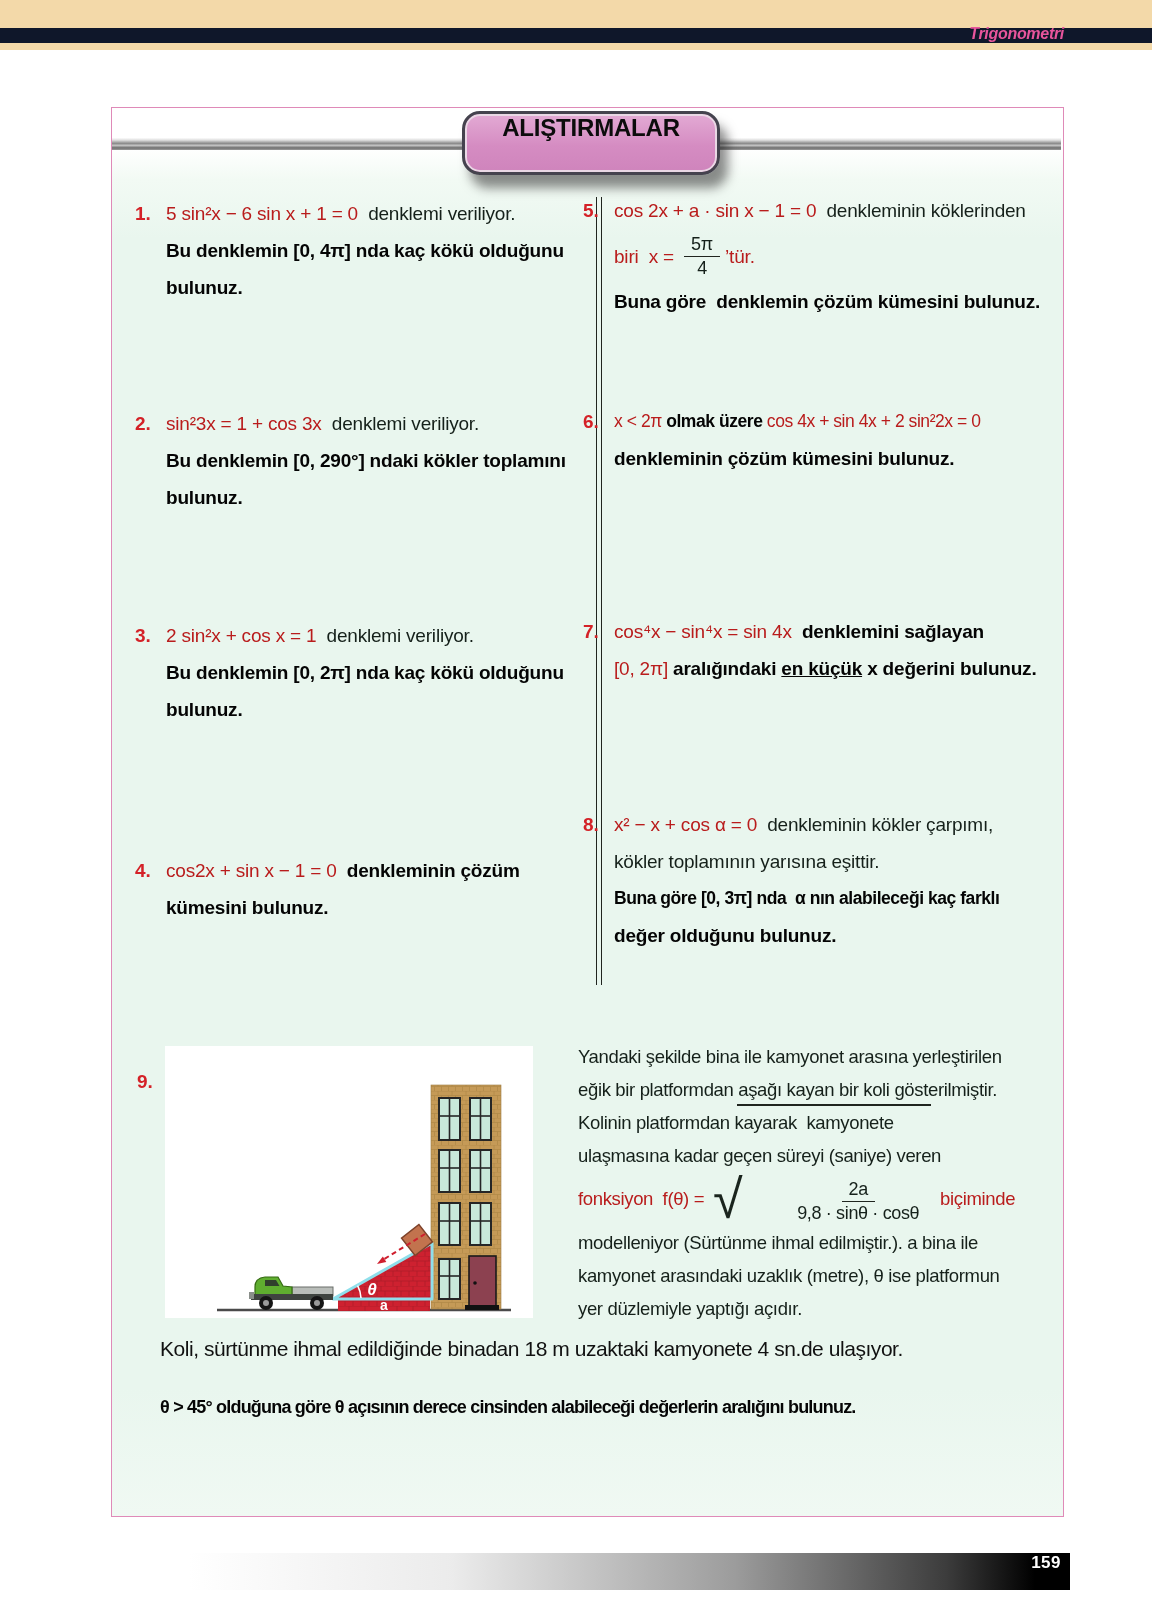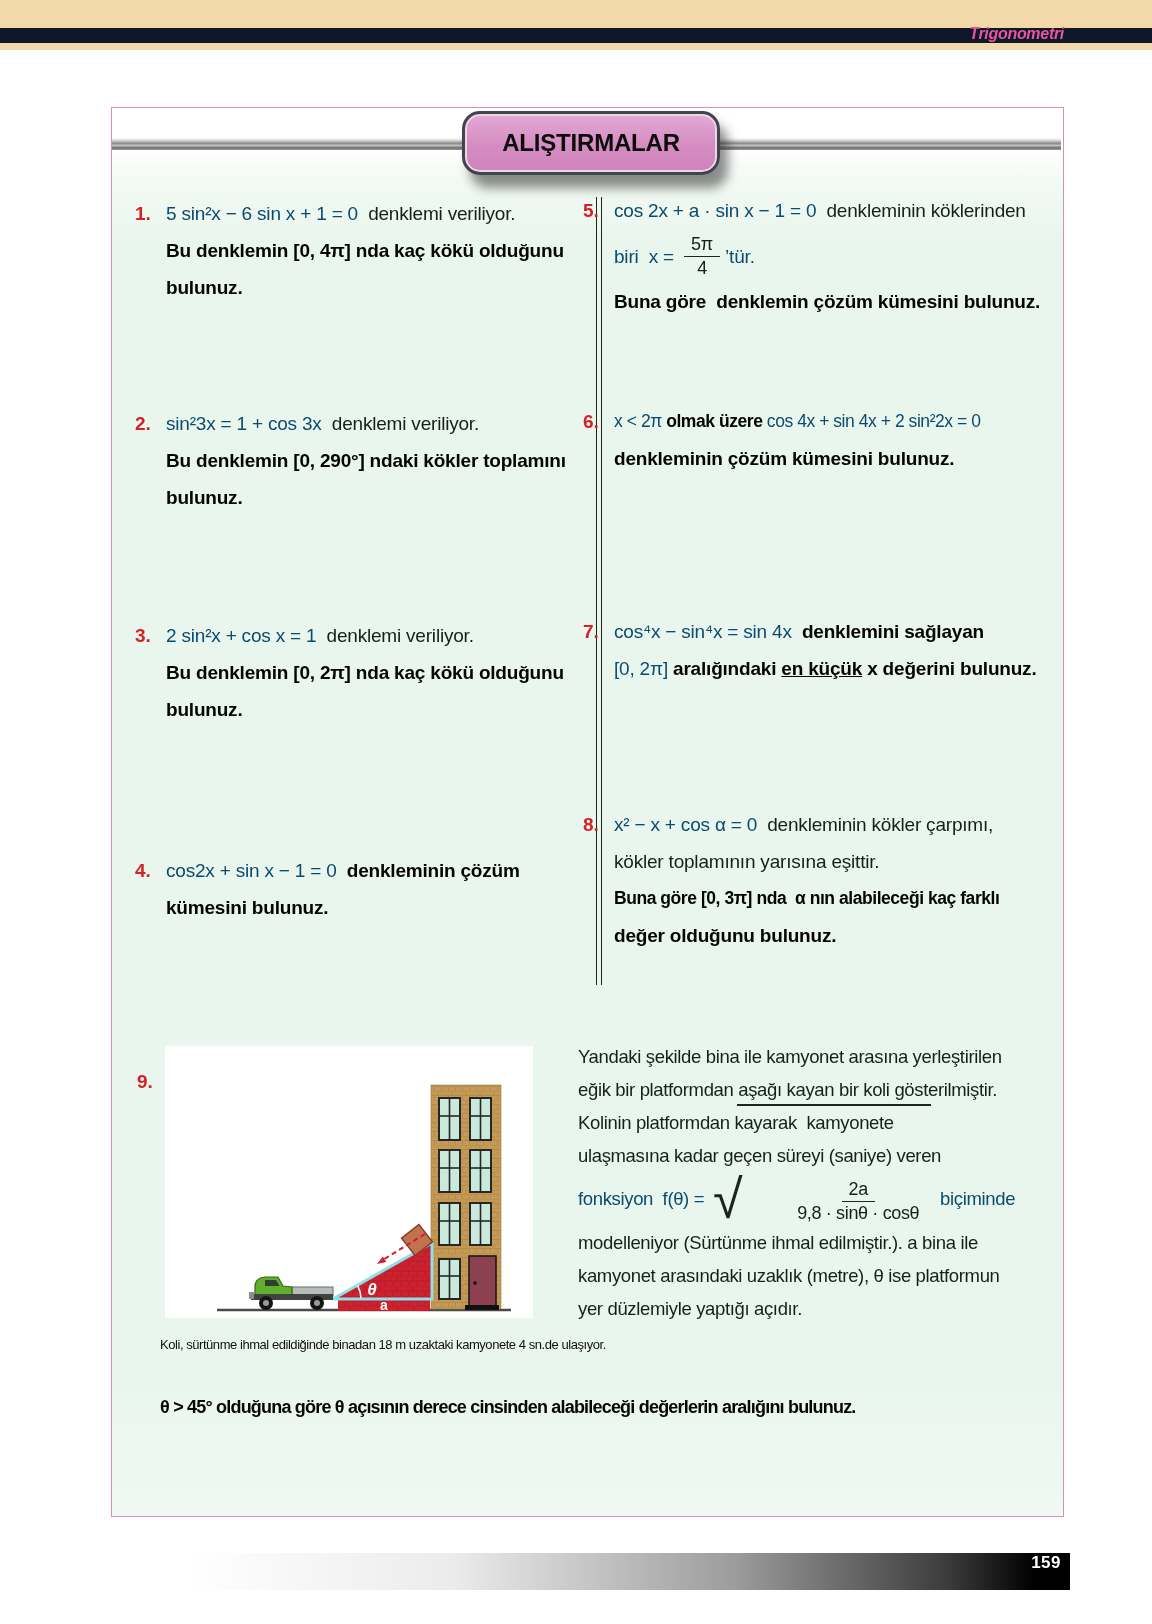--- a/index.html
+++ b/index.html
@@ -17,53 +17,53 @@
   
   .main-box{position:absolute;left:111px;top:107px;width:951px;height:1408px;
         border:1px solid #df8ab8;
         background:linear-gradient(180deg,#ffffff 0px,#ffffff 40px,#f2faf4 72px,#e9f6ee 130px,#e9f6ee 1280px,#f0f9f3 100%);}
   .metal-bar{position:absolute;left:112px;top:138px;width:949px;height:12px;
         background:linear-gradient(180deg,#fbfbfb 0%,#dedede 18%,#8a8a8a 45%,#c2c2c2 62%,#6f6f6f 82%,#9b9b9b 100%);}
   .badge{position:absolute;left:462px;top:111px;width:252px;height:58px;border-radius:18px;
         background:linear-gradient(180deg,#e3aad4 0%,#d58cc2 55%,#cf84bc 100%);
         border:3px solid #45434e;
         box-shadow:inset 0 0 0 2px #ead8e5, 8px 13px 11px rgba(30,30,30,0.5);
-        display:flex;align-items:center;justify-content:center;z-index:5;}
+        display:flex;justify-content:center;z-index:5;}
   .badge span{font-size:24px;font-weight:800;color:#0c0c0c;letter-spacing:-0.2px;}
 
   .divider{position:absolute;left:596px;top:197px;height:788px;width:4px;
         border-left:1.6px solid #20251f;border-right:1.6px solid #20251f;}
 
   
   .problem{position:absolute;display:flex;}
   .pnum{flex:none;width:31px;font-size:19px;font-weight:bold;color:#d42127;line-height:37px;}
   .pbody{font-size:19px;letter-spacing:-0.2px;}
   .line{white-space:pre;height:37px;line-height:37px;display:flex;align-items:baseline;}
   .line.tall{height:54px;align-items:center;}
   .bold{font-weight:bold;color:#040404;}
-  .math{color:#0c4a6e;}
+  .math{color:#b91c1c;}
   .u{text-decoration:underline;}
   .squeeze{font-size:17.5px;letter-spacing:-0.45px;}
 
   .frac{display:inline-flex;flex-direction:column;align-items:center;font-size:18px;line-height:1.12;
         margin:16px 5px;vertical-align:middle;}
   .frac .fnum{padding:0 7px 1px;border-bottom:1.8px solid #20251f;}
   .frac .fden{padding-top:1px;}
 
   .sqrt{display:inline-flex;align-items:center;margin:0 4px;}
   .radical{font-size:54px;font-weight:300;line-height:46px;margin-right:-5px;color:#1a241d;}
   .radicand{border-top:2.2px solid #20251f;padding:3px 7px 1px;}
 
   
   .figure-box{position:absolute;left:165px;top:1046px;width:368px;height:272px;background:#ffffff;}
   .p9-num{position:absolute;left:137px;top:1071px;font-size:19px;font-weight:bold;color:#d42127;}
   .p9-text{position:absolute;left:578px;top:1040px;width:470px;font-size:18.5px;letter-spacing:-0.35px;}
   .p9-text .line{height:33px;line-height:33px;}
   .p9-text .formula-row{height:54px;line-height:54px;display:flex;align-items:center;white-space:pre;}
-  .note-line{position:absolute;left:160px;top:1337px;font-size:13px;letter-spacing:-0.45px;color:#111;}
+  .note-line{position:absolute;left:160px;top:1337px;font-size:21px;letter-spacing:-0.45px;color:#111;}
   .note-q{position:absolute;left:160px;top:1381px;font-size:18px;font-weight:bold;color:#050505;letter-spacing:-0.8px;margin-top:16px;}
 
   
   .footer-bar{position:absolute;left:188px;top:1553px;width:882px;height:37px;
         background:linear-gradient(to right, rgba(255,255,255,0) 0%, rgba(190,190,190,0.3) 30%, #9c9c9c 62%, #3c3c3c 86%, #000000 96%);
         display:flex;justify-content:flex-end;}
   .footer-bar span{color:#ffffff;font-weight:bold;font-size:17px;padding-right:9px;letter-spacing:0.5px;}
 </style>
 </head>
 <body>

